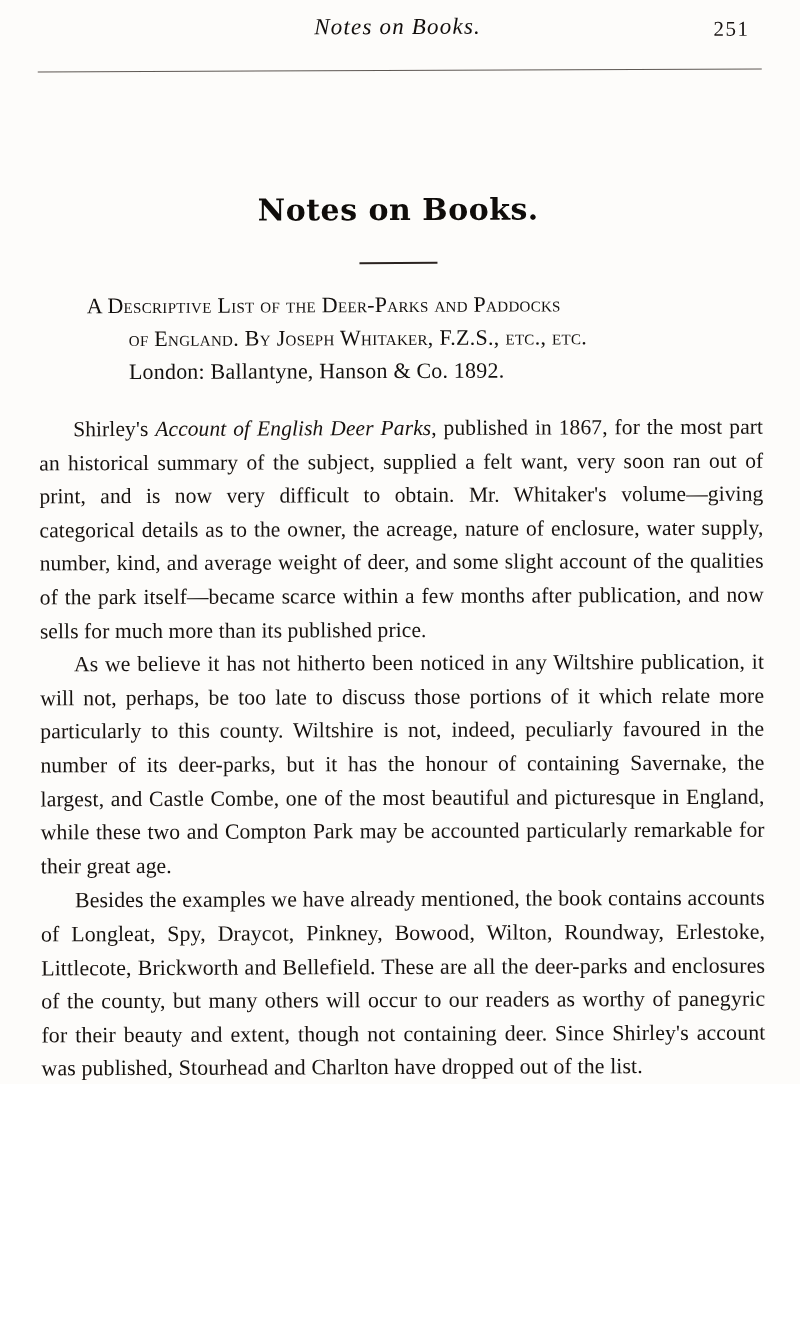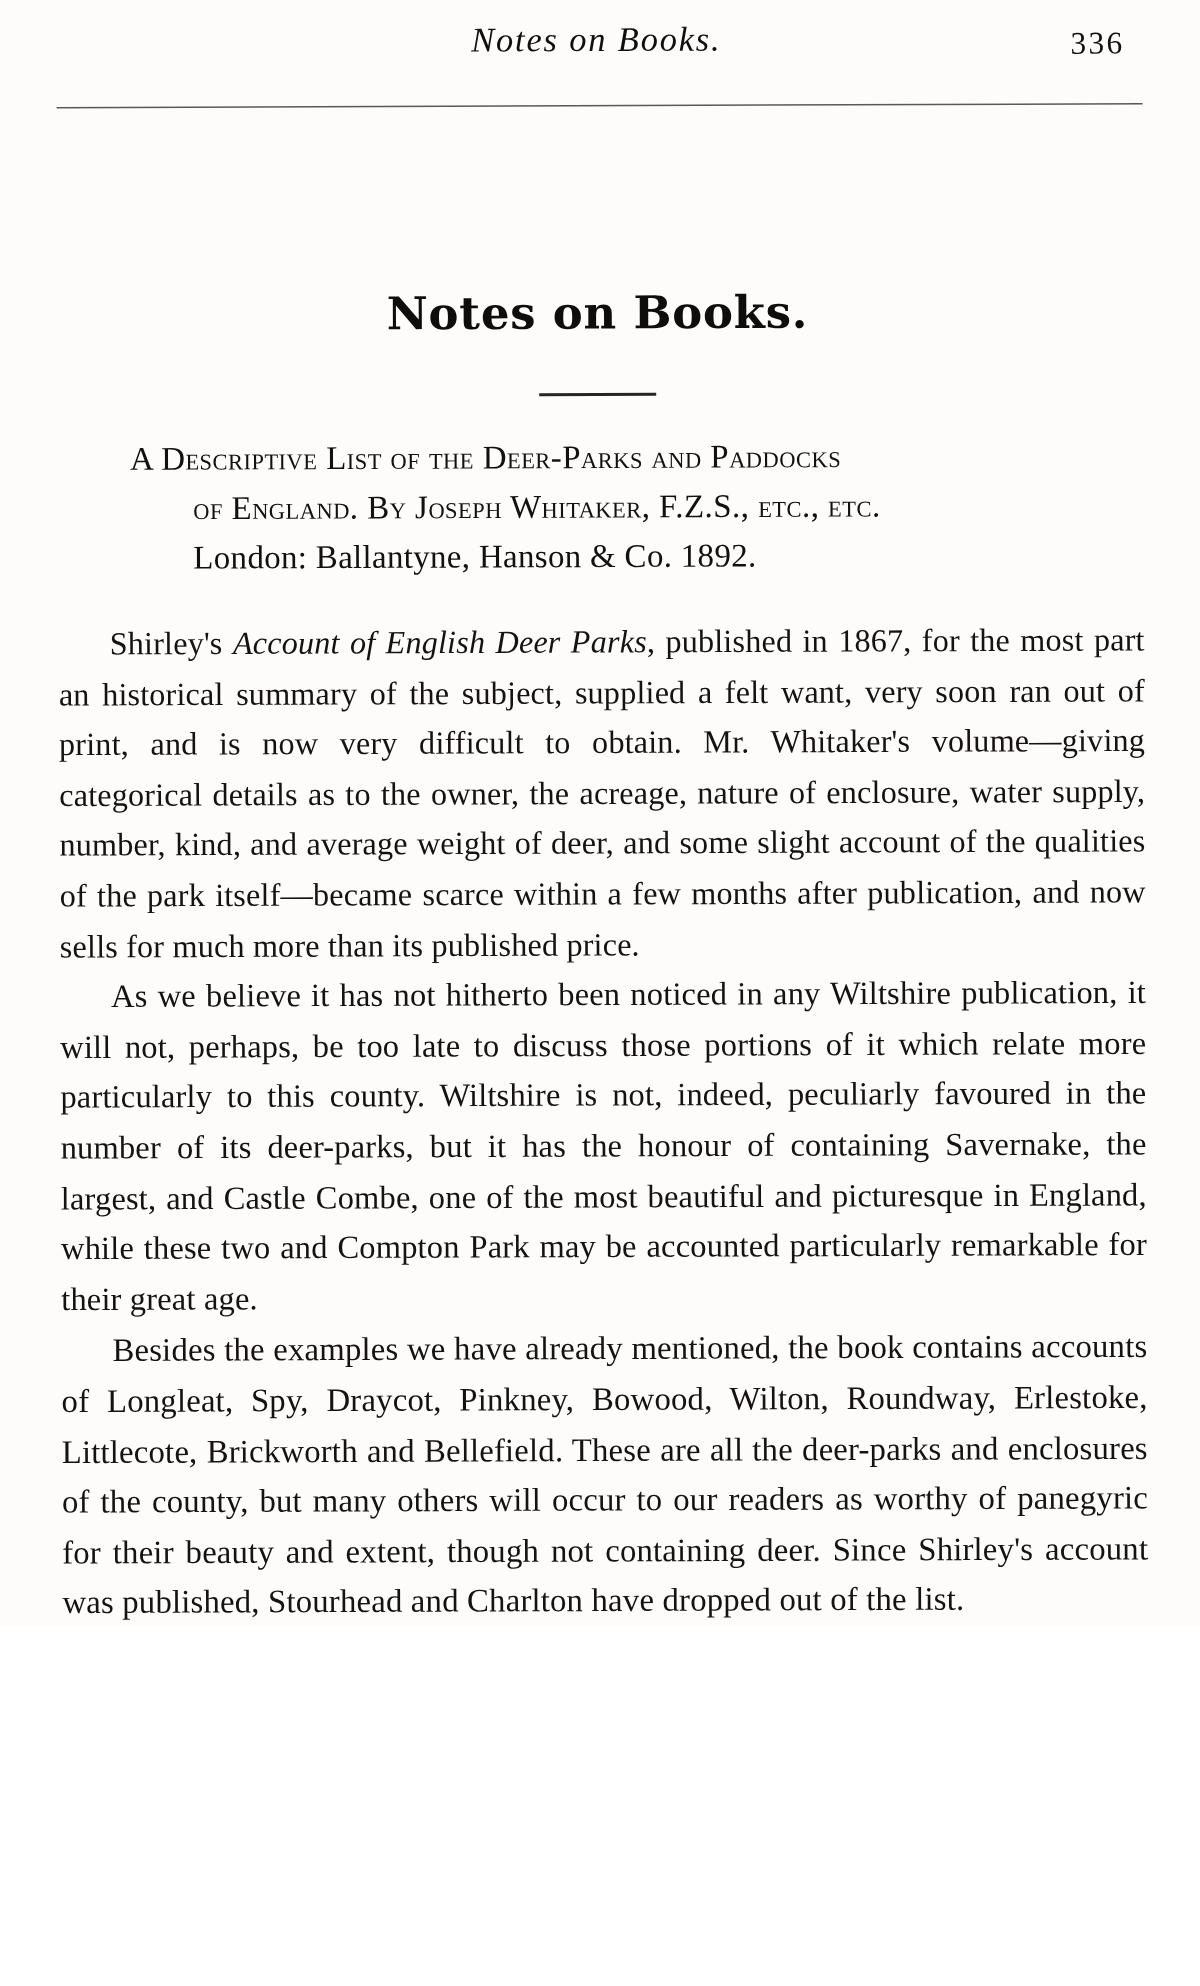--- a/index.html
+++ b/index.html
@@ -136,21 +136,21 @@
   .p4 { font-size: 21.9px; }
 </style>
 </head>
 <body>
 
 <div class="page">
   <div class="skew-wrap">
 
     <div class="running-head">
       <div class="rh-title">Notes on Books.</div>
-      <div class="rh-folio">336</div>
+      <div class="rh-folio">251</div>
     </div>
     <div class="rule"></div>
 
     <div class="headline">
       <span class="goth">Notes on Books.</span>
     </div>
     <div class="short-rule"></div>
 
     <div class="citation">
       <div class="l1 sc">A Descriptive List of the Deer-Parks and Paddocks</div>

